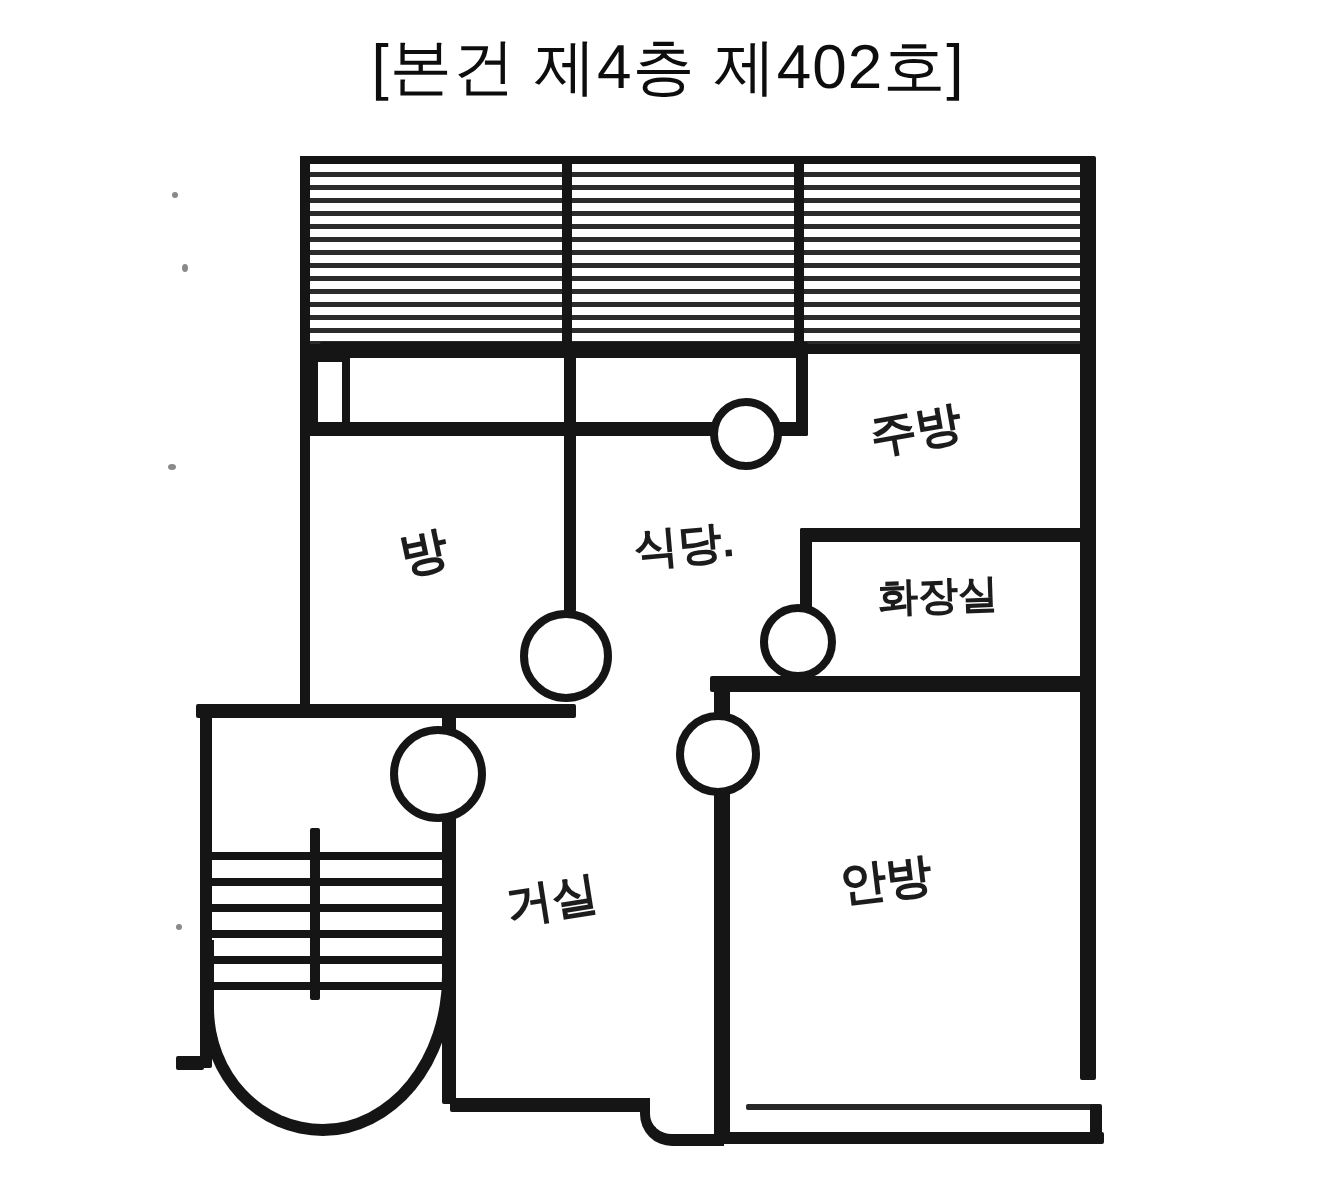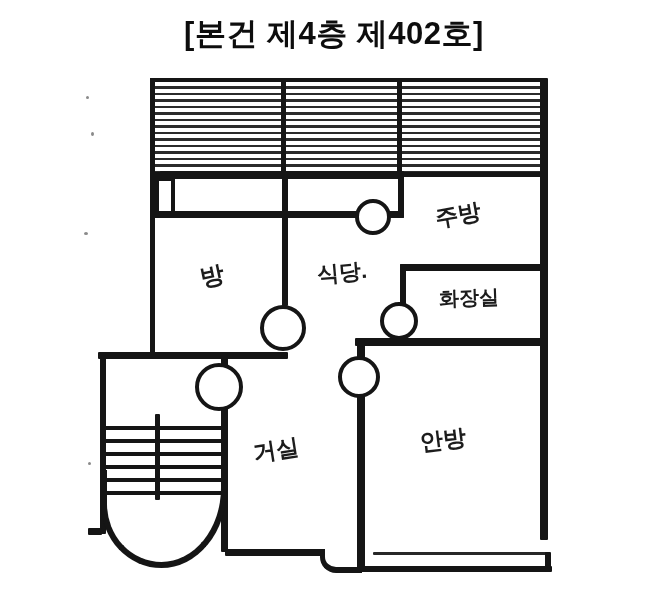--- a/index.html
+++ b/index.html
@@ -12,21 +12,21 @@
     width:668px;height:600px;
     background:var(--paper);
     overflow:hidden;
     font-family:"Liberation Sans", sans-serif;
   }
   .title{
     position:absolute;
     left:0;top:13px;width:668px;
     text-align:center;
     font-size:31px;
-    font-weight:bold;
+    font-weight:normal;
     letter-spacing:0.5px;
     color:#0d0d0d;
     white-space:nowrap;
   }
   .wall{position:absolute;background:var(--ink);border-radius:1px;}
   .wall.thin{opacity:.92;}
   .balcony{
     position:absolute;
     box-sizing:border-box;
     border:4px solid var(--ink);

